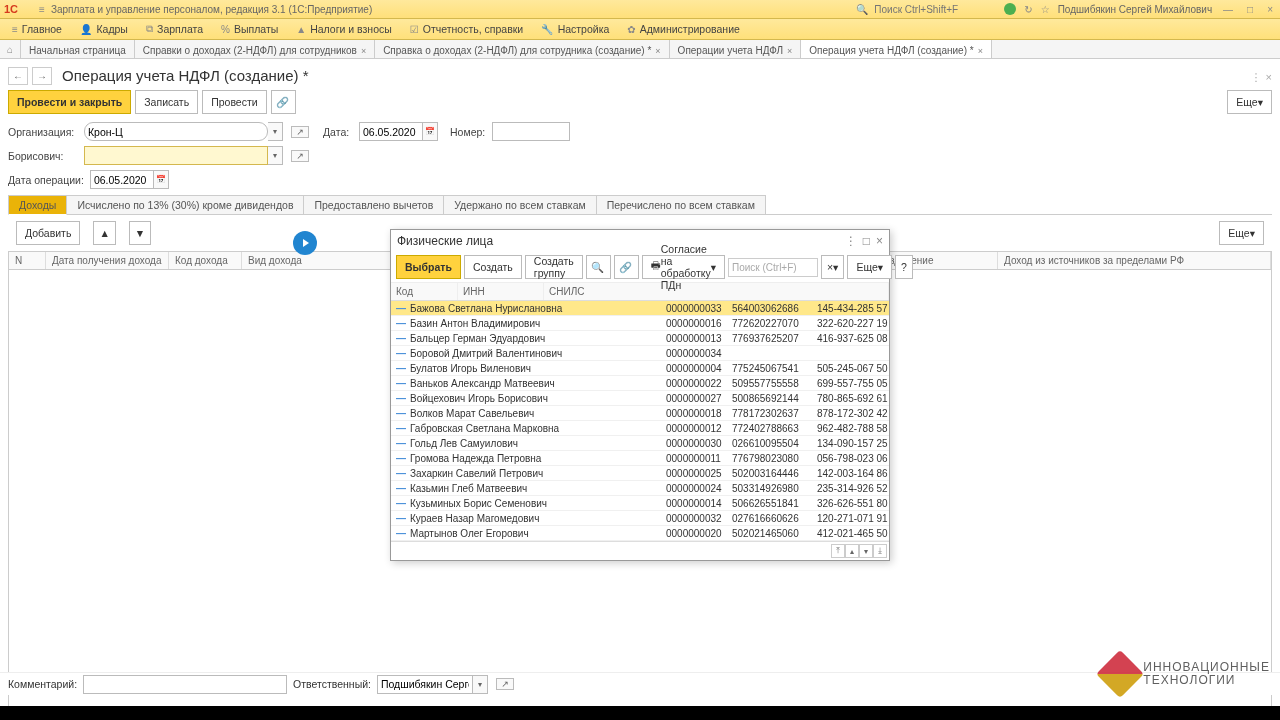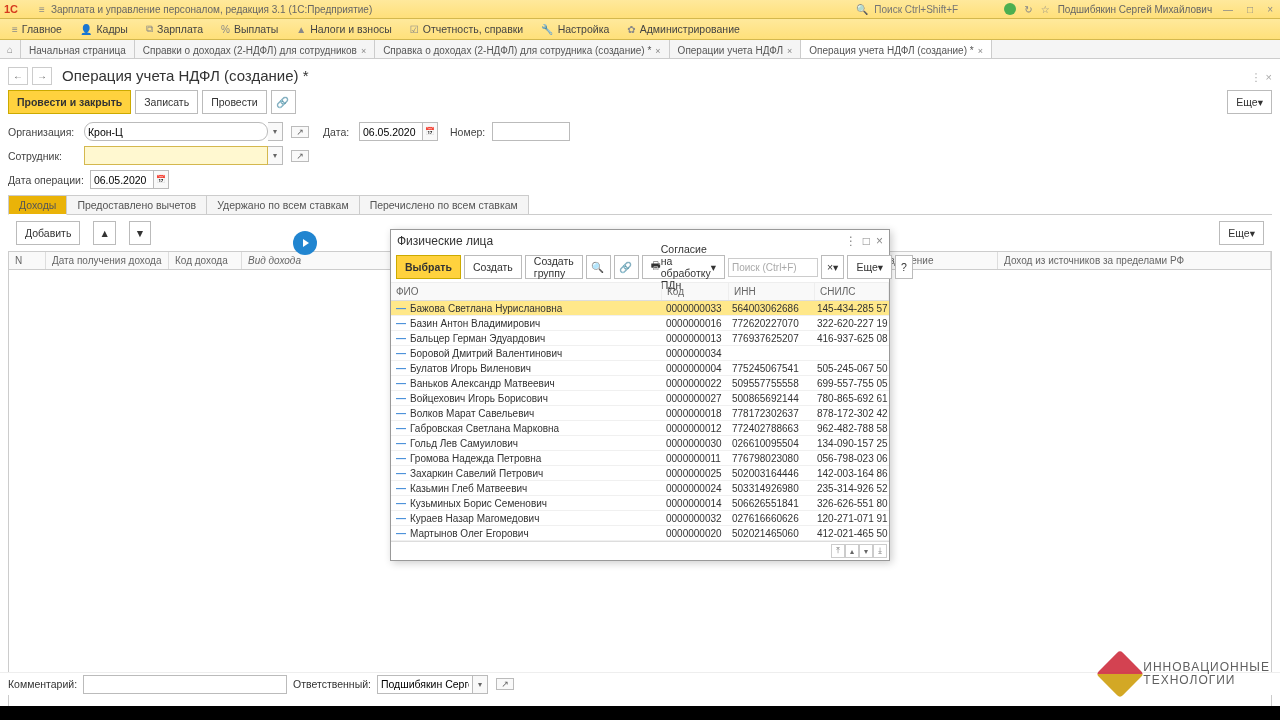--- a/index.html
+++ b/index.html
@@ -182,55 +182,56 @@
     <label style="min-width:30px;margin-left:8px">Дата:</label>
     <div class="combo">
         <input class="input" style="width: 56px;" value="06.05.2020">
         <div class="dd">📅</div>
       </div>
     <label style="min-width:36px;margin-left:6px">Номер:</label>
     <input class="input" style="width: 70px;">
   </div>
 
   <div class="row">
-    <label>Сотрудник:</label>
+    <label>Борисович:</label>
     <div class="combo">
         <input class="input empty-hl" style="width: 176px;">
         <div class="dd">▾</div>
       </div>
     <div class="opener">↗</div>
   </div>
 
   <div class="row">
     <label>Дата операции:</label>
     <div class="combo">
         <input class="input" style="width: 56px;" value="06.05.2020">
         <div class="dd">📅</div>
       </div>
   </div>
 
   <div class="subtabs" id="subtabs">
       <div class="subtab active">Доходы</div>
+      <div class="subtab">Исчислено по 13% (30%) кроме дивидендов</div>
       <div class="subtab">Предоставлено вычетов</div>
       <div class="subtab">Удержано по всем ставкам</div>
       <div class="subtab">Перечислено по всем ставкам</div>
     </div>
 
   <div class="grid-toolbar">
     <div class="btn">Добавить</div>
     <div class="btn icon">▲</div>
     <div class="btn icon">▼</div>
     <div class="btn more-btn"><span>Еще</span> ▾</div>
   </div>
 
   <div class="grid-header" id="gridhead">
       <div class="gh" style="width: 24px;">N</div>
       <div class="gh" style="width: 110px;">Дата получения дохода</div>
       <div class="gh" style="width: 60px;">Код дохода</div>
-      <div class="gh" style="width: 150px; font-style: italic;">Вид дохода</div>
+      <div class="gh" style="width: 150px;">Вид дохода</div>
       <div class="gh" style="width: 30px;">Су</div>
       <div class="gh" style="width: 130px; margin-left: auto;">Соотв. ст. 226.1 НК РФ</div>
       <div class="gh" style="width: 200px; margin-left: 0px;">Обособленное подразделение</div>
       <div class="gh" style="width: 260px; margin-left: 0px;">Доход из источников за пределами РФ</div>
     </div>
   <div class="grid-body"></div>
 
   <div class="cursor-dot"></div>
 
   <div class="modal">
@@ -251,21 +252,20 @@
       <div class="btn">🖶 <span>Согласие на обработку ПДн</span> ▾</div>
       <div class="modal-search">
           <span>Поиск (Ctrl+F)</span>
         </div>
       <div class="btn icon">×▾</div>
       <div class="btn"><span>Еще</span> ▾</div>
       <div class="btn icon">?</div>
     </div>
     <div class="modal-grid">
       <div class="modal-header">
-        <div class="mh mh1">ФИО</div>
         <div class="mh mh2">Код</div>
         <div class="mh mh3">ИНН</div>
         <div class="mh mh4">СНИЛС</div>
       </div>
       <div id="modal-rows">
           <div class="modal-row sel">
             <div class="mc mc1">
               <span class="dash">—</span>
               <span>Бажова Светлана Нурислановна</span>
             </div>

